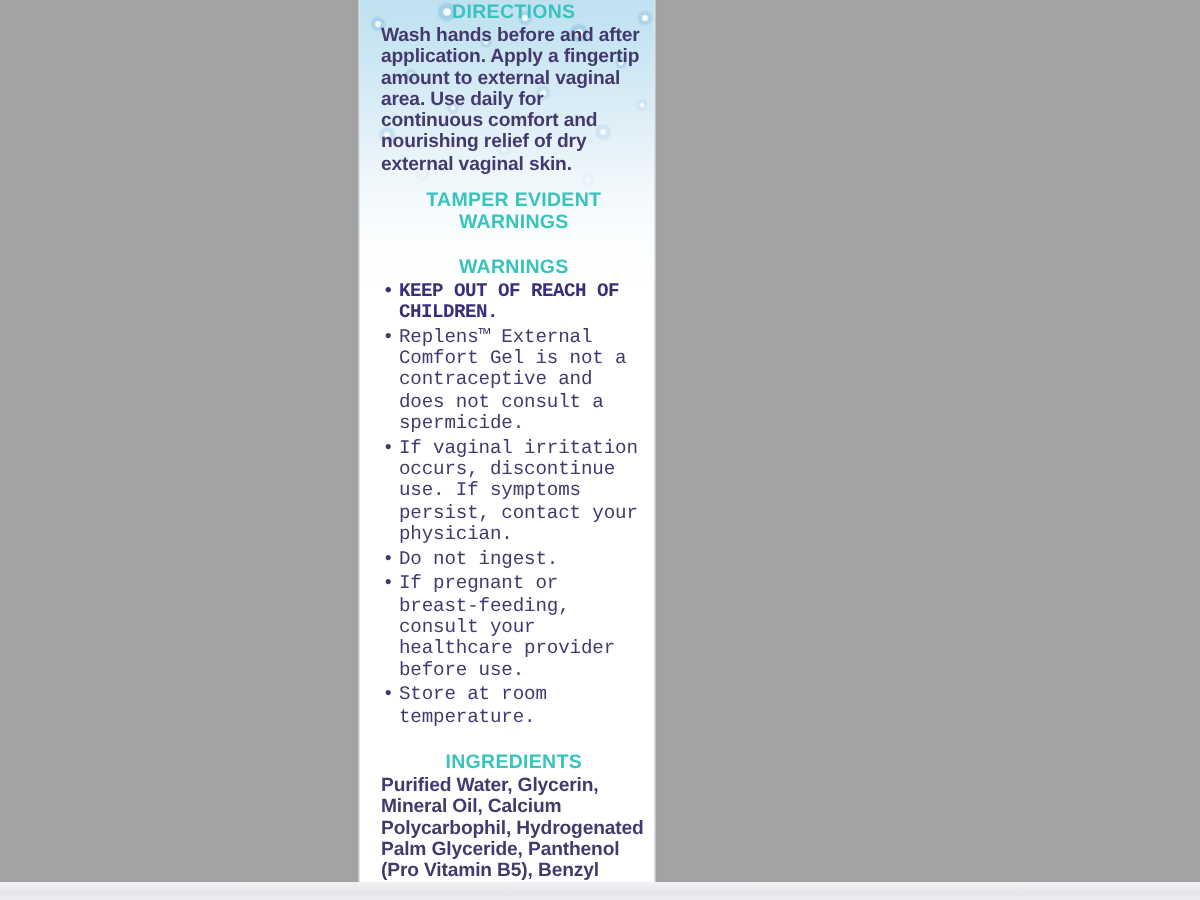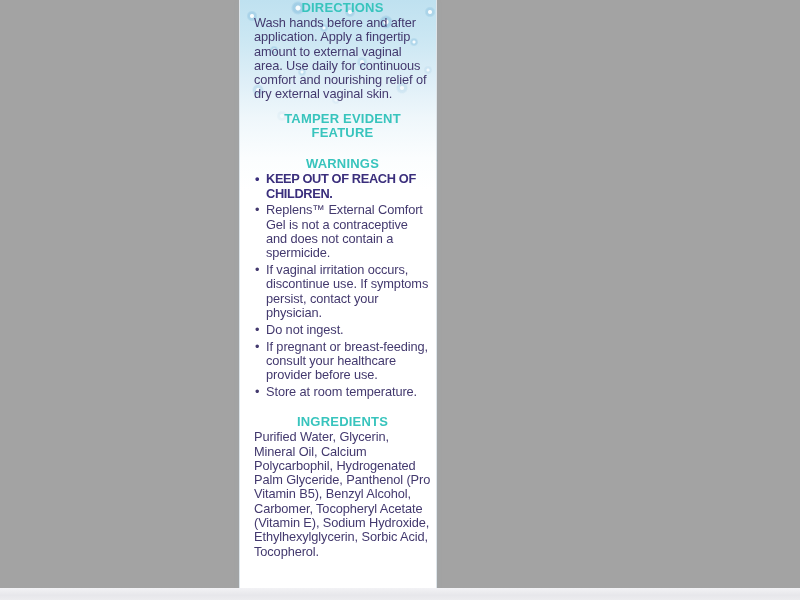--- a/index.html
+++ b/index.html
@@ -78,30 +78,31 @@
     font-weight: bold;
     text-align: center;
     font-size: 13px;
     letter-spacing: 0.2px;
     line-height: 14.5px;
   }
   .sec-directions { margin-top: 0; }
   .sec-tamper { margin-top: 10px; }
   .sec-warnings { margin-top: 16px; }
   .sec-ingredients { margin-top: 16px; }
-  .body-text { margin: 0.5px 0 0 0; }
+  .body-text { margin: 0.5px 0 0 0; font-weight: bold; }
   ul.warning-list {
     list-style: none;
     margin: 1px 0 0 0;
     padding: 0;
   }
   ul.warning-list li {
     position: relative;
     padding-left: 12px;
     margin-bottom: 2.5px;
+    font-family: Liberation Mono, monospace;
   }
   ul.warning-list li::before {
     content: "•";
     position: absolute;
     left: 1px;
     top: 0;
   }
   ul.warning-list li.bold-warning {
     font-weight: bold;
     color: #3a2e7c;
@@ -117,28 +118,28 @@
     <div class="droplets"></div>
 
     <div class="content">
 
       <div class="sec-directions">
         <div class="heading">DIRECTIONS</div>
         <div class="body-text">Wash hands before and after application. Apply a fingertip amount to external vaginal area. Use daily for continuous comfort and nourishing relief of dry external vaginal skin.</div>
       </div>
 
       <div class="sec-tamper">
-        <div class="heading">TAMPER EVIDENT FEATURE</div>
+        <div class="heading">TAMPER EVIDENT WARNINGS</div>
       </div>
 
       <div class="sec-warnings">
         <div class="heading">WARNINGS</div>
         <ul class="warning-list">
           <li class="bold-warning">KEEP OUT OF REACH OF CHILDREN.</li>
-          <li>Replens™ External Comfort Gel is not a contraceptive and does not contain a spermicide.</li>
+          <li>Replens™ External Comfort Gel is not a contraceptive and does not consult a spermicide.</li>
           <li>If vaginal irritation occurs, discontinue use. If symptoms persist, contact your physician.</li>
           <li>Do not ingest.</li>
           <li>If pregnant or breast-feeding, consult your healthcare provider before use.</li>
           <li>Store at room temperature.</li>
         </ul>
       </div>
 
       <div class="sec-ingredients">
         <div class="heading">INGREDIENTS</div>
         <div class="body-text">Purified Water, Glycerin, Mineral Oil, Calcium Polycarbophil, Hydrogenated Palm Glyceride, Panthenol (Pro Vitamin B5), Benzyl Alcohol, Carbomer, Tocopheryl Acetate (Vitamin E), Sodium Hydroxide, Ethylhexylglycerin, Sorbic Acid, Tocopherol.</div>

